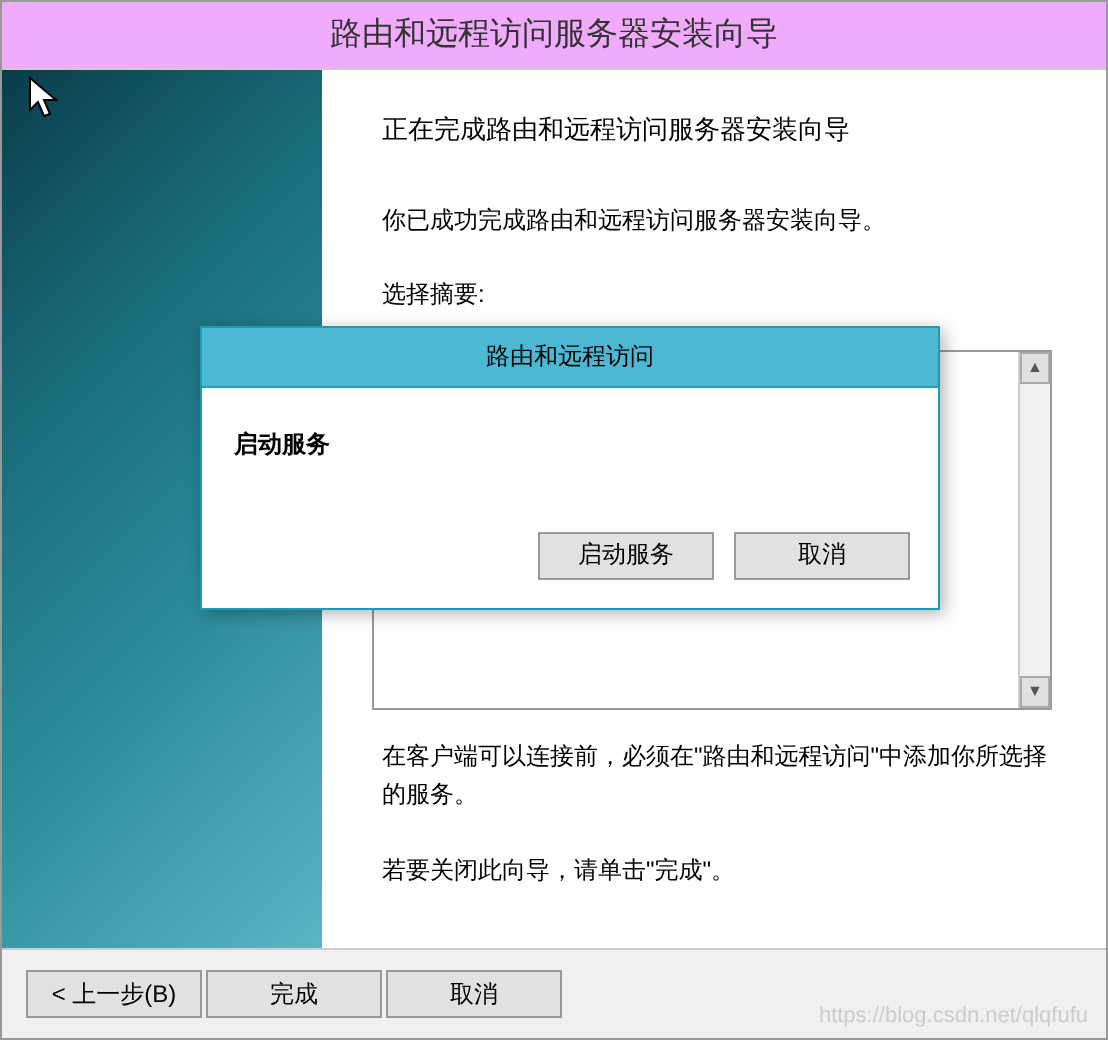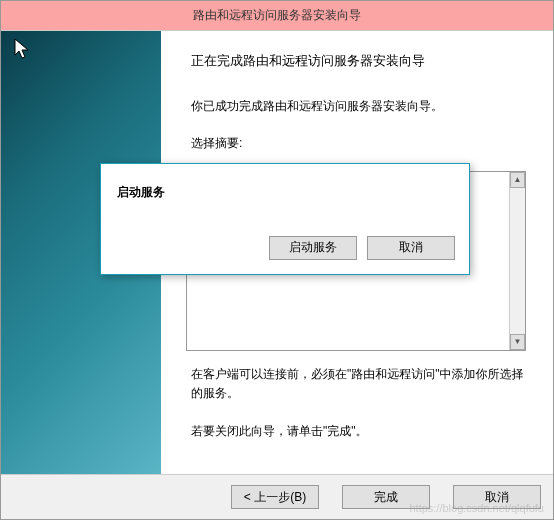--- a/index.html
+++ b/index.html
@@ -14,25 +14,25 @@
     }
     .wizard-window {
       width: 554px;
       height: 520px;
       border: 1px solid #999;
       background: #f0f0f0;
       display: flex;
       flex-direction: column;
     }
     .wizard-titlebar {
-      background: #fca5a5;
+      background: #f0abfc;
       border-bottom: 1px solid #ccc;
       text-align: center;
       padding: 6px 0;
-      font-size: 12px;
+      font-size: 16px;
       color: #333;
     }
     .wizard-body {
       flex: 1;
       display: flex;
       background: #fff;
     }
     .wizard-sidebar {
       width: 160px;
       background: linear-gradient(135deg, #0a3d4a 0%, #1a6b7a 30%, #2a8a9a 60%, #5ab5c5 100%);
@@ -87,22 +87,22 @@
       border: 1px solid #aaa;
       font-size: 8px;
       text-align: center;
       line-height: 14px;
       color: #555;
     }
     .wizard-footer {
       border-top: 1px solid #ccc;
       padding: 10px 12px;
       display: flex;
-      justify-content: flex-end;
-      gap: 23px;
+      justify-content: flex-start;
+      gap: 2px;
       background: #f0f0f0;
     }
     .btn {
       min-width: 88px;
       height: 24px;
       background: #e1e1e1;
       border: 1px solid #999;
       font-size: 12px;
       font-family: inherit;
       cursor: pointer;
@@ -191,20 +191,23 @@
   </div>
 
   <div class="wizard-footer">
     <button class="btn">&lt; 上一步(B)</button>
     <button class="btn">完成</button>
     <button class="btn">取消</button>
   </div>
 </div>
 
 <div class="modal">
+  <div class="modal-titlebar">
+    <span>路由和远程访问</span>
+  </div>
   <div class="modal-body">
     <div class="modal-heading">启动服务</div>
   </div>
   <div class="modal-footer">
     <button class="btn">启动服务</button>
     <button class="btn">取消</button>
   </div>
 </div>
 
 <svg class="cursor" width="18" height="24" viewBox="0 0 18 24">

